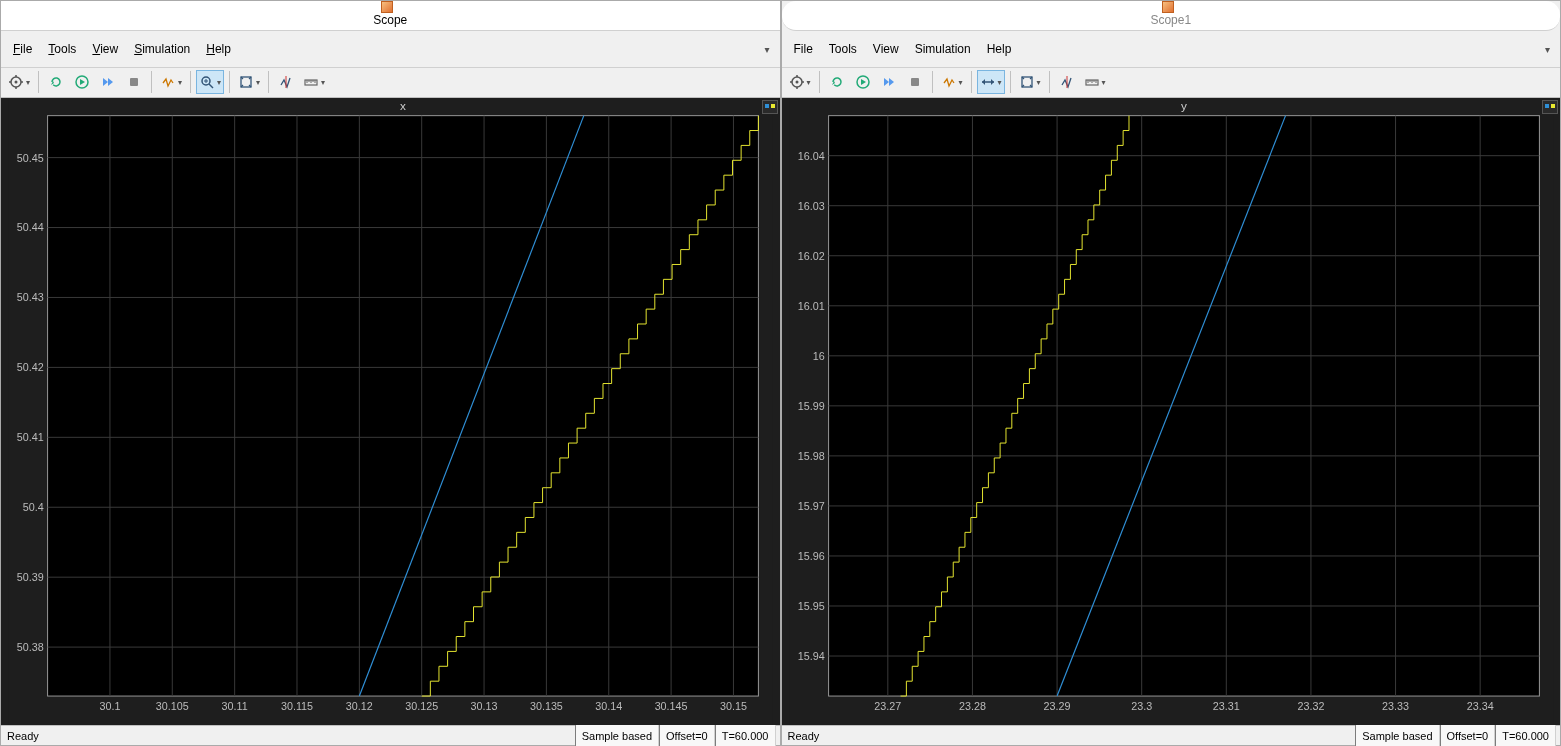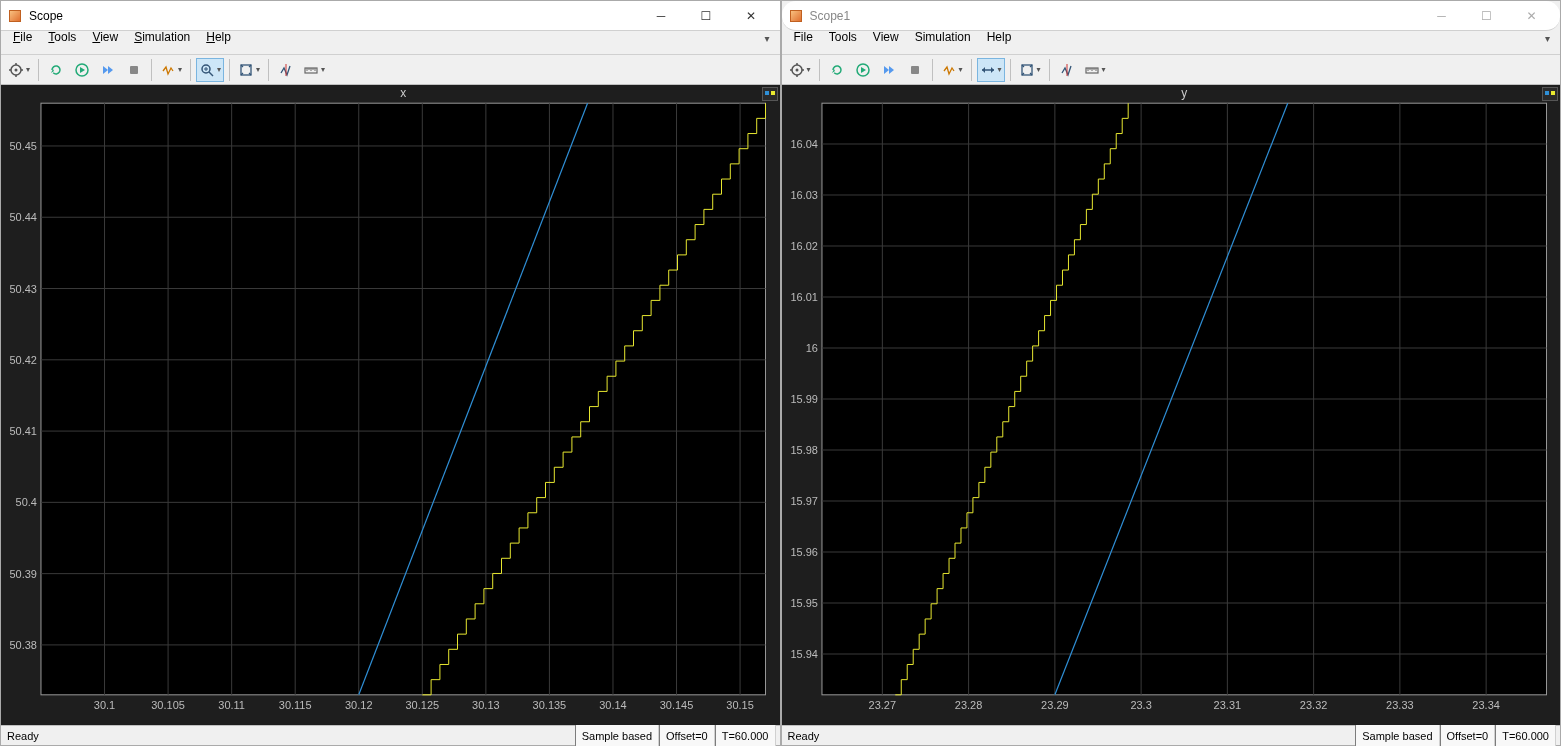--- a/index.html
+++ b/index.html
@@ -1,30 +1,30 @@
 <!DOCTYPE html>
 <html><head>
 <meta charset="utf-8">
 <style>
   * { box-sizing: border-box; margin: 0; padding: 0; font-family: "Segoe UI", Tahoma, sans-serif; }
   html, body { width: 1561px; height: 746px; background: #fff; overflow: hidden; }
   .desk { display: flex; width: 100%; height: 100%; }
   .win { flex: 1 1 50%; display: flex; flex-direction: column; border: 1px solid #aaa; background: #f0f0f0; min-width: 0; }
   
-  .titlebar { height: 30px; background: #fff; display: flex; align-items: center; padding: 0 6px; border-bottom: 1px solid #d0d0d0; }
+  .titlebar { height: 30px; background: #fff; display: flex; align-items: center; padding: 0 6px; border-bottom: 1px solid #d0d0d0; flex-direction: column; }
   .titlebar.inactive { color: #888; border-radius: 14px; }
   .app-icon { width: 16px; height: 16px; margin-right: 6px; display: inline-flex; align-items: center; justify-content: center; }
   .app-icon span { width: 12px; height: 12px; border: 1px solid #c06020; background: linear-gradient(135deg,#f8c080,#e07030); display: block; }
   .title-text { font-size: 12px; flex: 0 0 auto; }
   .title-spacer { flex: 1 1 auto; }
   .win-ctl { display: flex; }
   .win-btn { width: 45px; height: 28px; display: flex; align-items: center; justify-content: center; font-size: 12px; cursor: default; color:#333; }
   .titlebar.inactive .win-btn { color: #aaa; }
   
-  .menubar { height: 24px; background: #f0f0f0; display: flex; align-items: flex-end; padding: 8px 4px; border-bottom: 1px solid #d0d0d0; font-size: 12px; }
+  .menubar { height: 24px; background: #f0f0f0; display: flex; align-items: center; padding: 18px 4px; border-bottom: 1px solid #d0d0d0; font-size: 12px; }
   .menu-item { padding: 2px 8px; cursor: default; }
   .menu-item u { text-decoration: underline; }
   .menu-drop { margin-left: auto; font-size: 10px; padding: 2px 6px; color:#555; }
   
   .toolbar { height: 30px; background: #f0f0f0; display: flex; align-items: center; padding: 2px 4px; border-bottom: 1px solid #c0c0c0; gap: 2px; }
   .tb-sep { width: 1px; height: 22px; background: #c0c0c0; margin: 0 3px; }
   .tb-btn { min-width: 24px; height: 24px; border: 1px solid transparent; display: flex; align-items: center; justify-content: center; padding: 0 2px; cursor: default; position: relative; }
   .tb-btn.pressed { background: #cde6f7; border: 1px solid #7ab5e0; }
   .tb-btn svg { width: 16px; height: 16px; display: block; }
   .tb-btn.has-drop::after { content: "▾"; font-size: 8px; margin-left: 2px; color:#555; }

